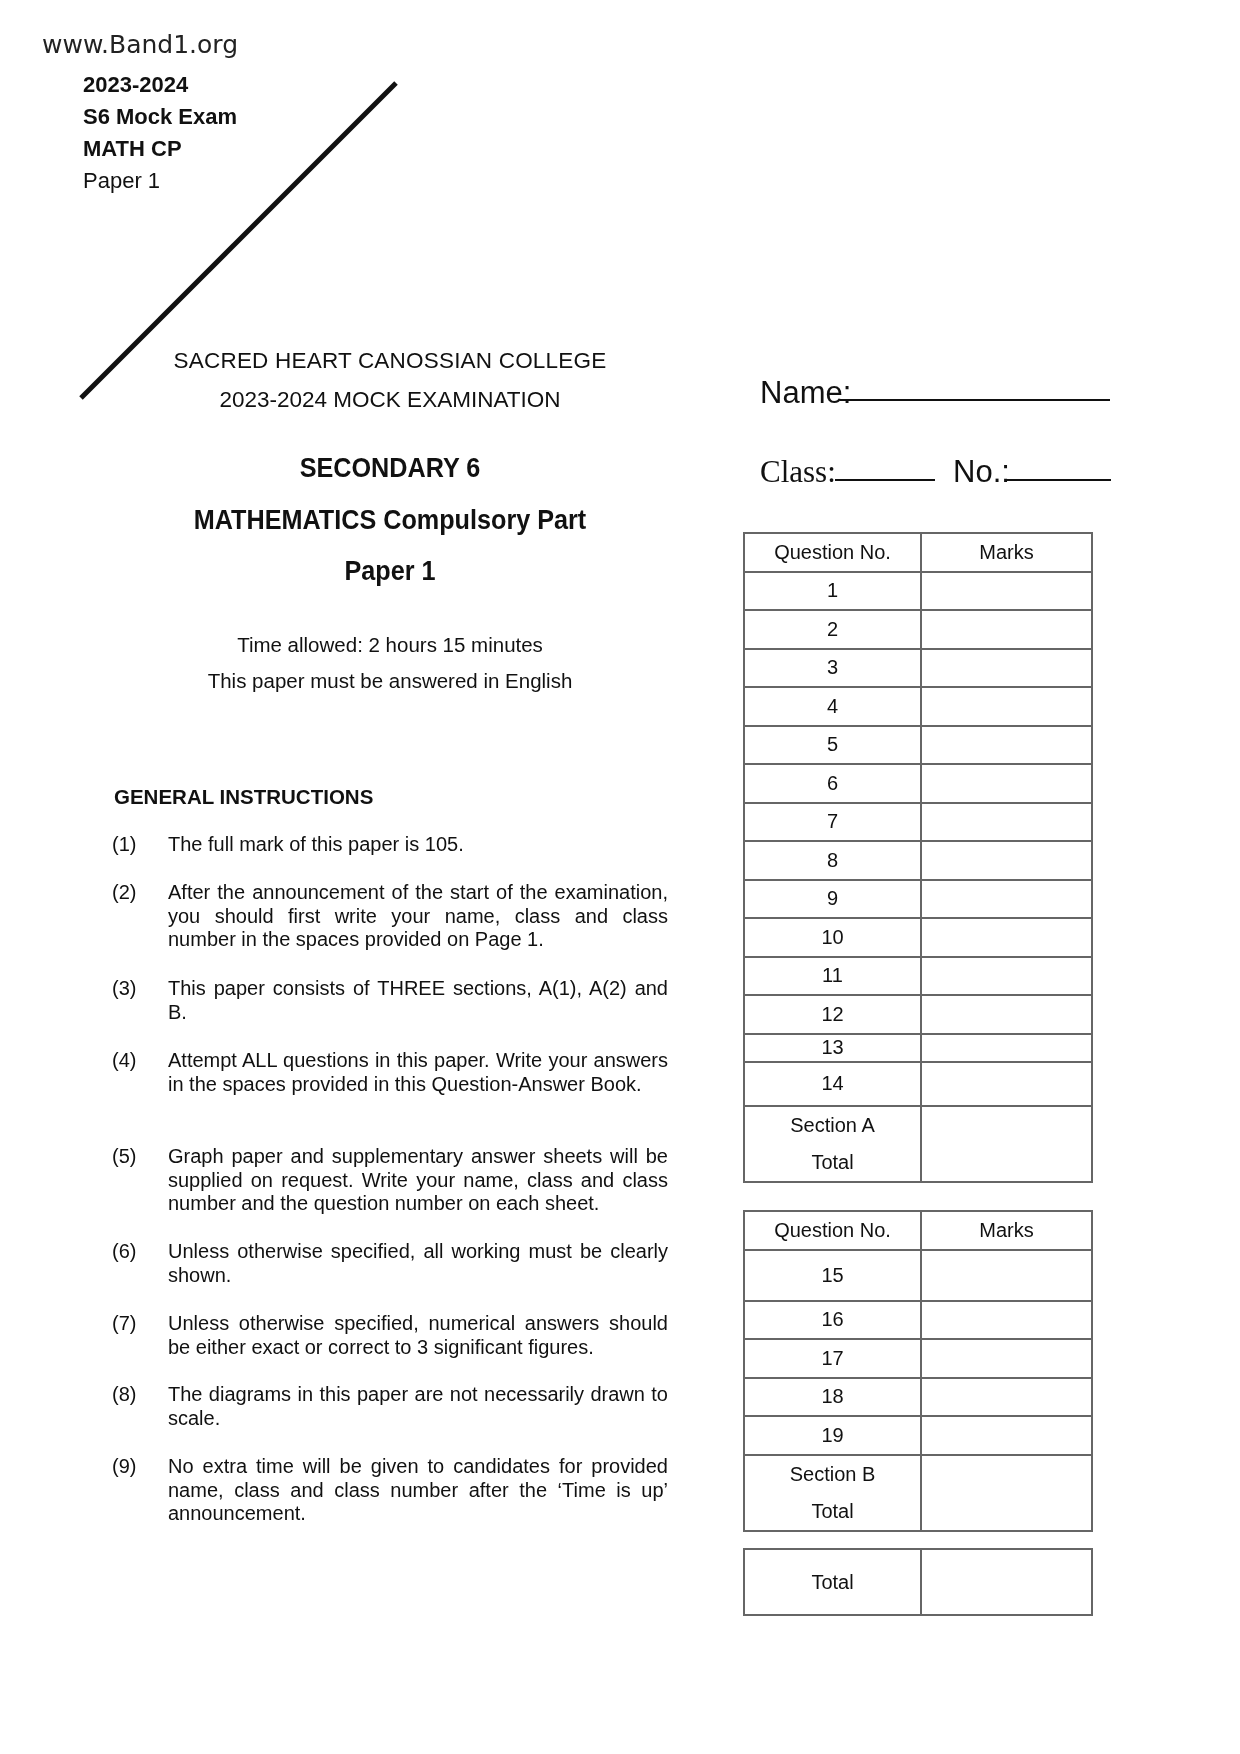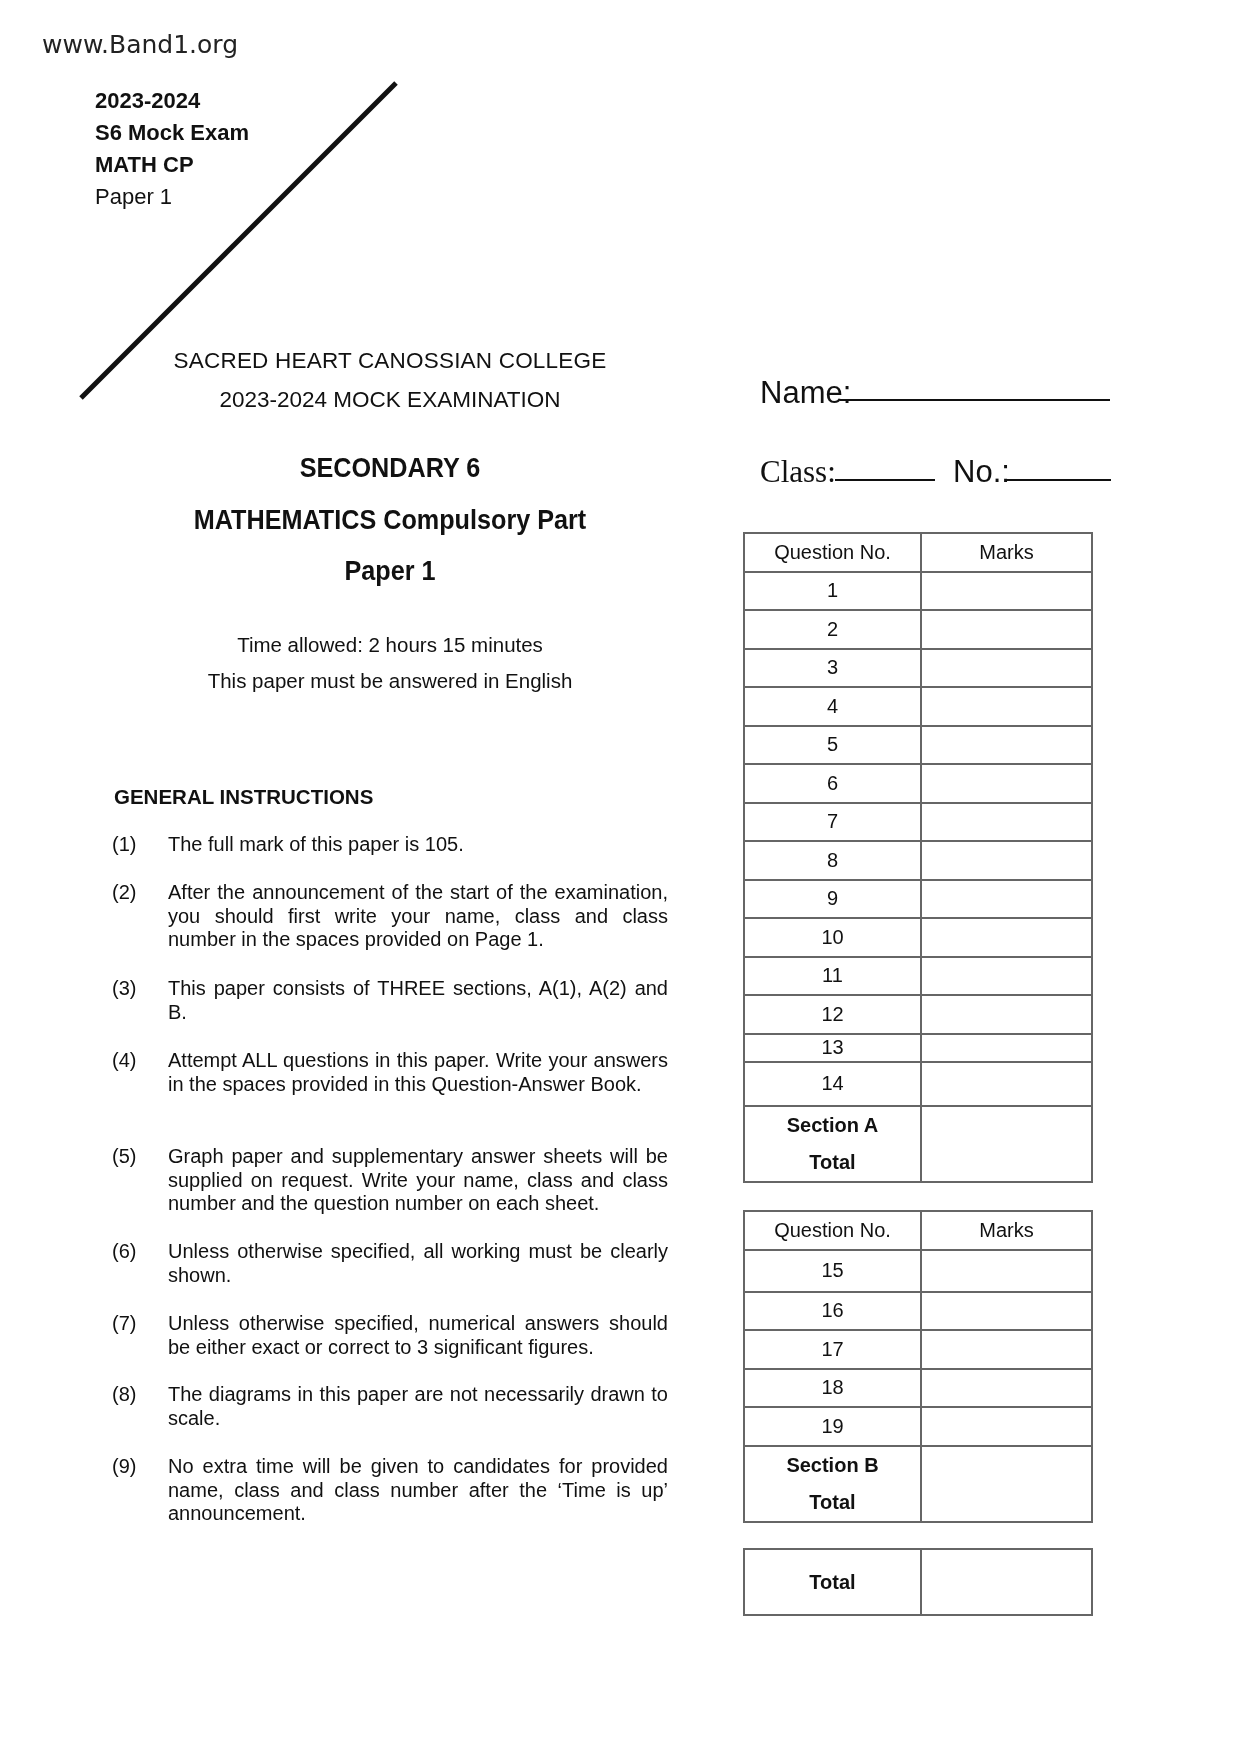--- a/index.html
+++ b/index.html
@@ -20,28 +20,28 @@
   .english { top:669px; font-size:20.5px; }
   .gi-title { left:114px; top:785px; font-size:20.5px; font-weight:bold; }
   .instr { left:112px; width:557px; font-size:20px; line-height:23.5px; }
   .instr .num { position:absolute; left:0; top:0; }
   .instr .txt { position:absolute; left:56px; width:500px; text-align:justify; }
   .field-label { font-size:31px; }
   .uline { border-bottom:2px solid #111; height:0; }
   table.marks { position:absolute; left:743px; width:350px; border-collapse:collapse; }
   table.marks td { border:2px solid #666; text-align:center; font-size:20px; padding:0; }
   table.marks td.q { width:175px; }
-  table.marks td.bold { font-weight:bold; }
+  table.marks td.bold { font-weight:normal; }
 </style>
 </head>
 <body>
 
 <div class="abs site">www.Band1.org</div>
 
-<div class="abs hdr" style="top:85px;margin-left:12px;">
+<div class="abs hdr" style="top:69px;">
   <div class="b">2023-2024</div>
   <div class="b">S6 Mock Exam</div>
   <div class="b">MATH CP</div>
   <div>Paper 1</div>
 </div>
 
 <svg class="abs diag" width="1240" height="1754">
   <line x1="396" y1="83" x2="81" y2="398" stroke="#111" stroke-width="5"></line>
 </svg>
 
@@ -177,21 +177,21 @@
   </table>
 
 <table class="marks" id="table-b" style="top:1210px;">
   <tbody>
       <tr style="height:38.5px;">
     <td class="q">Question No.</td>
     <td>Marks</td>
   </tr>
   </tbody>
     <tbody id="rows-b">
-      <tr style="height: 42px;">
+      <tr style="height: 51px;">
         <td class="q">15</td>
         <td></td>
       </tr>
       <tr style="height: 38.5px;">
         <td class="q">16</td>
         <td></td>
       </tr>
       <tr style="height: 38.5px;">
         <td class="q">17</td>
         <td></td>

